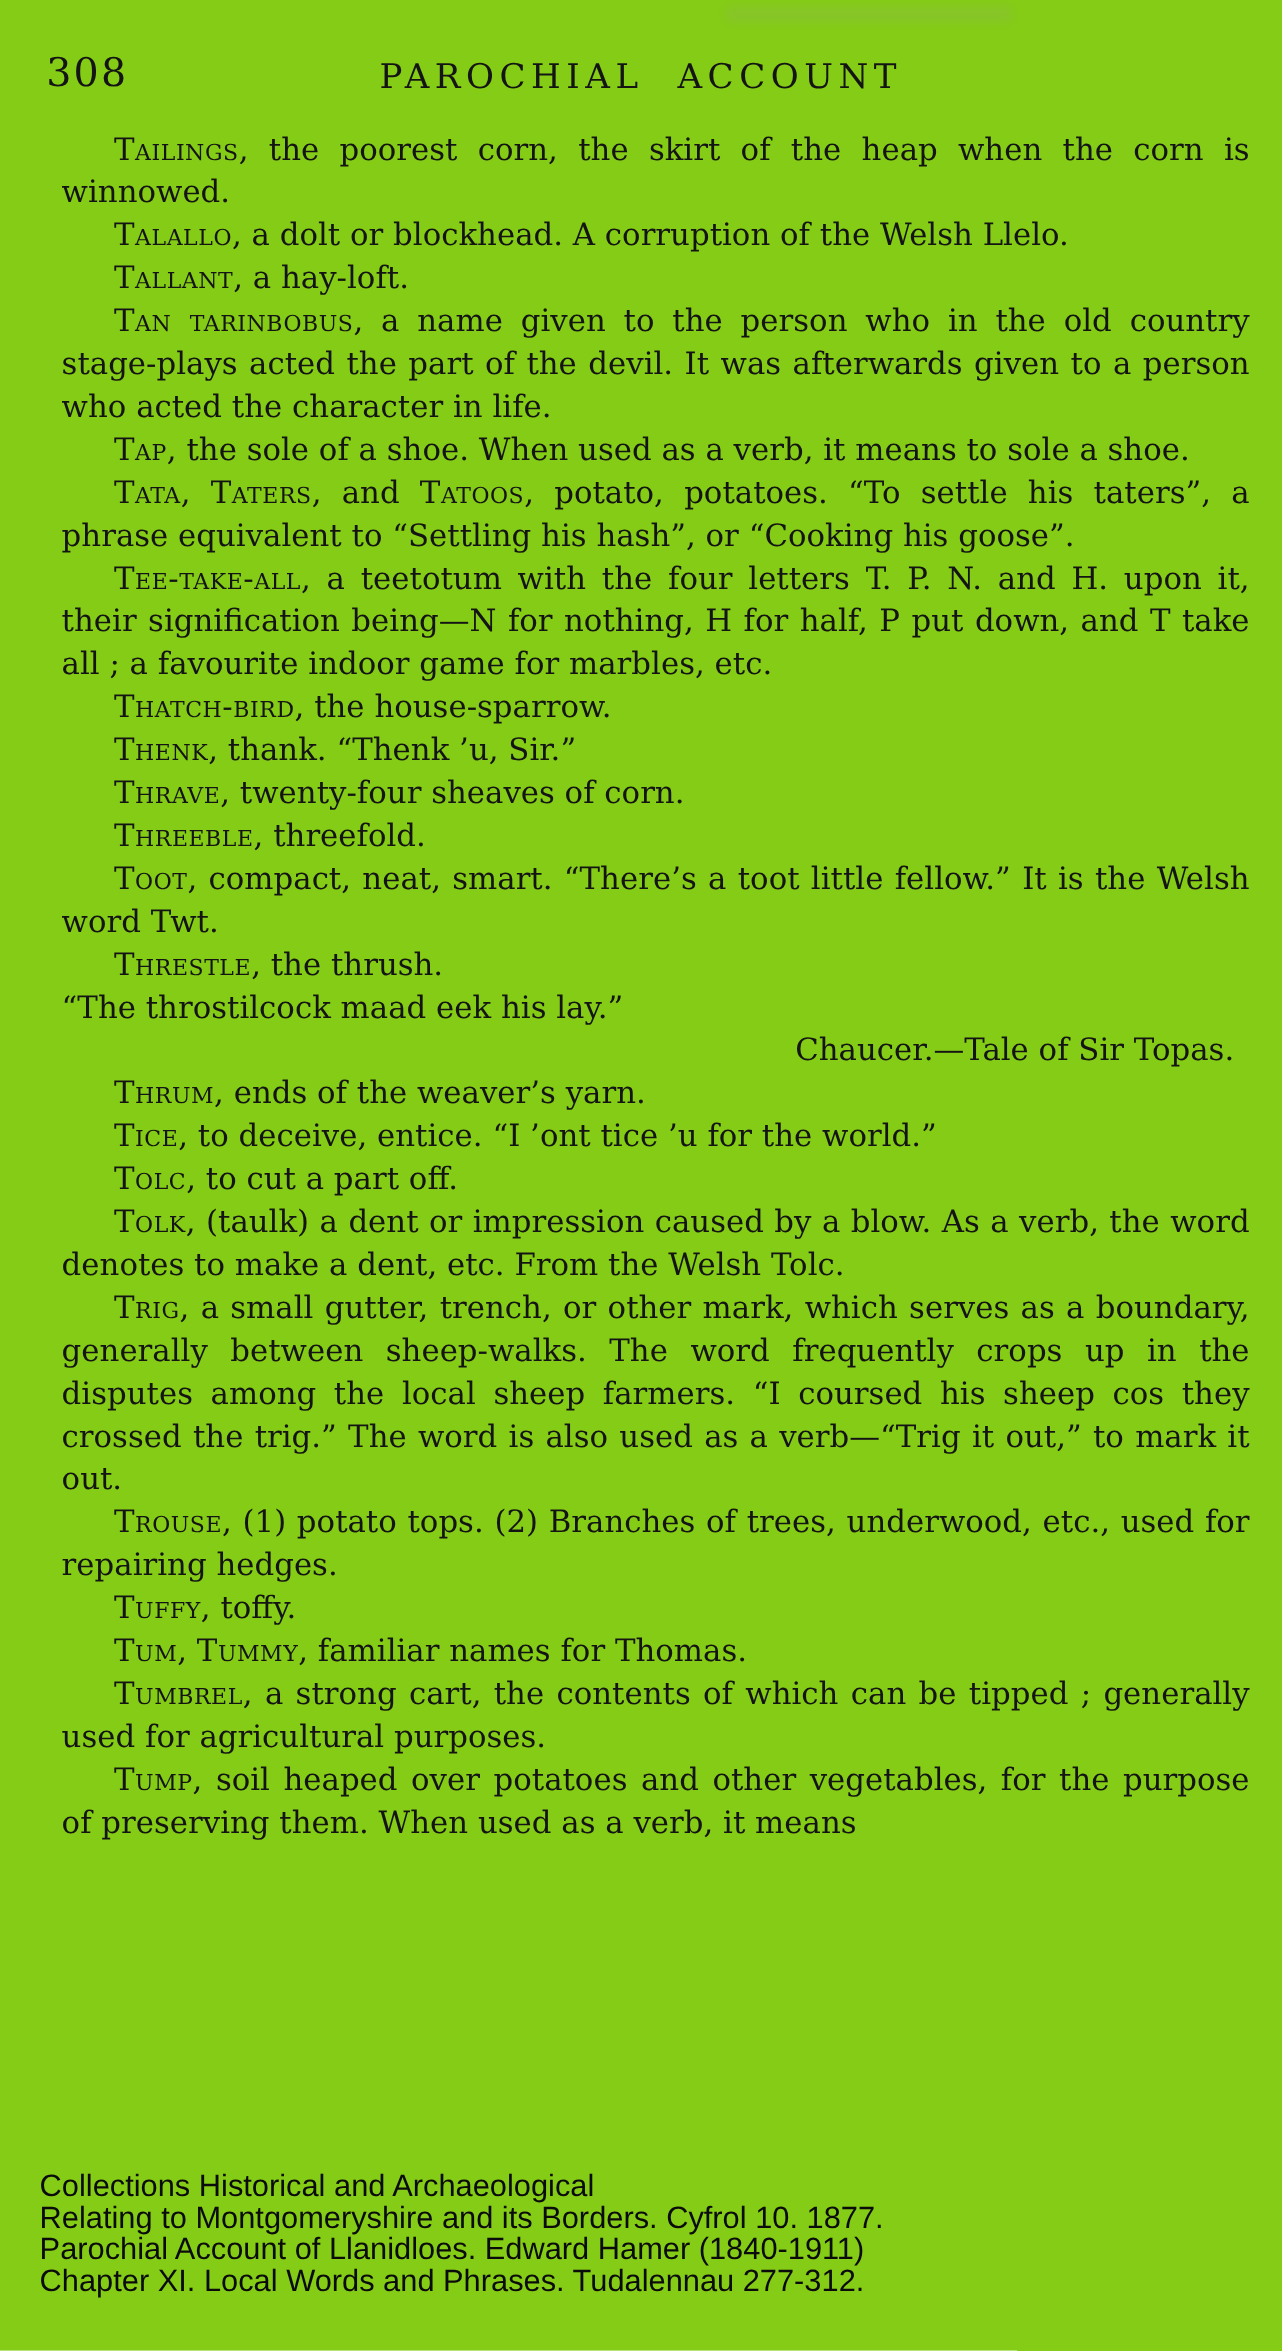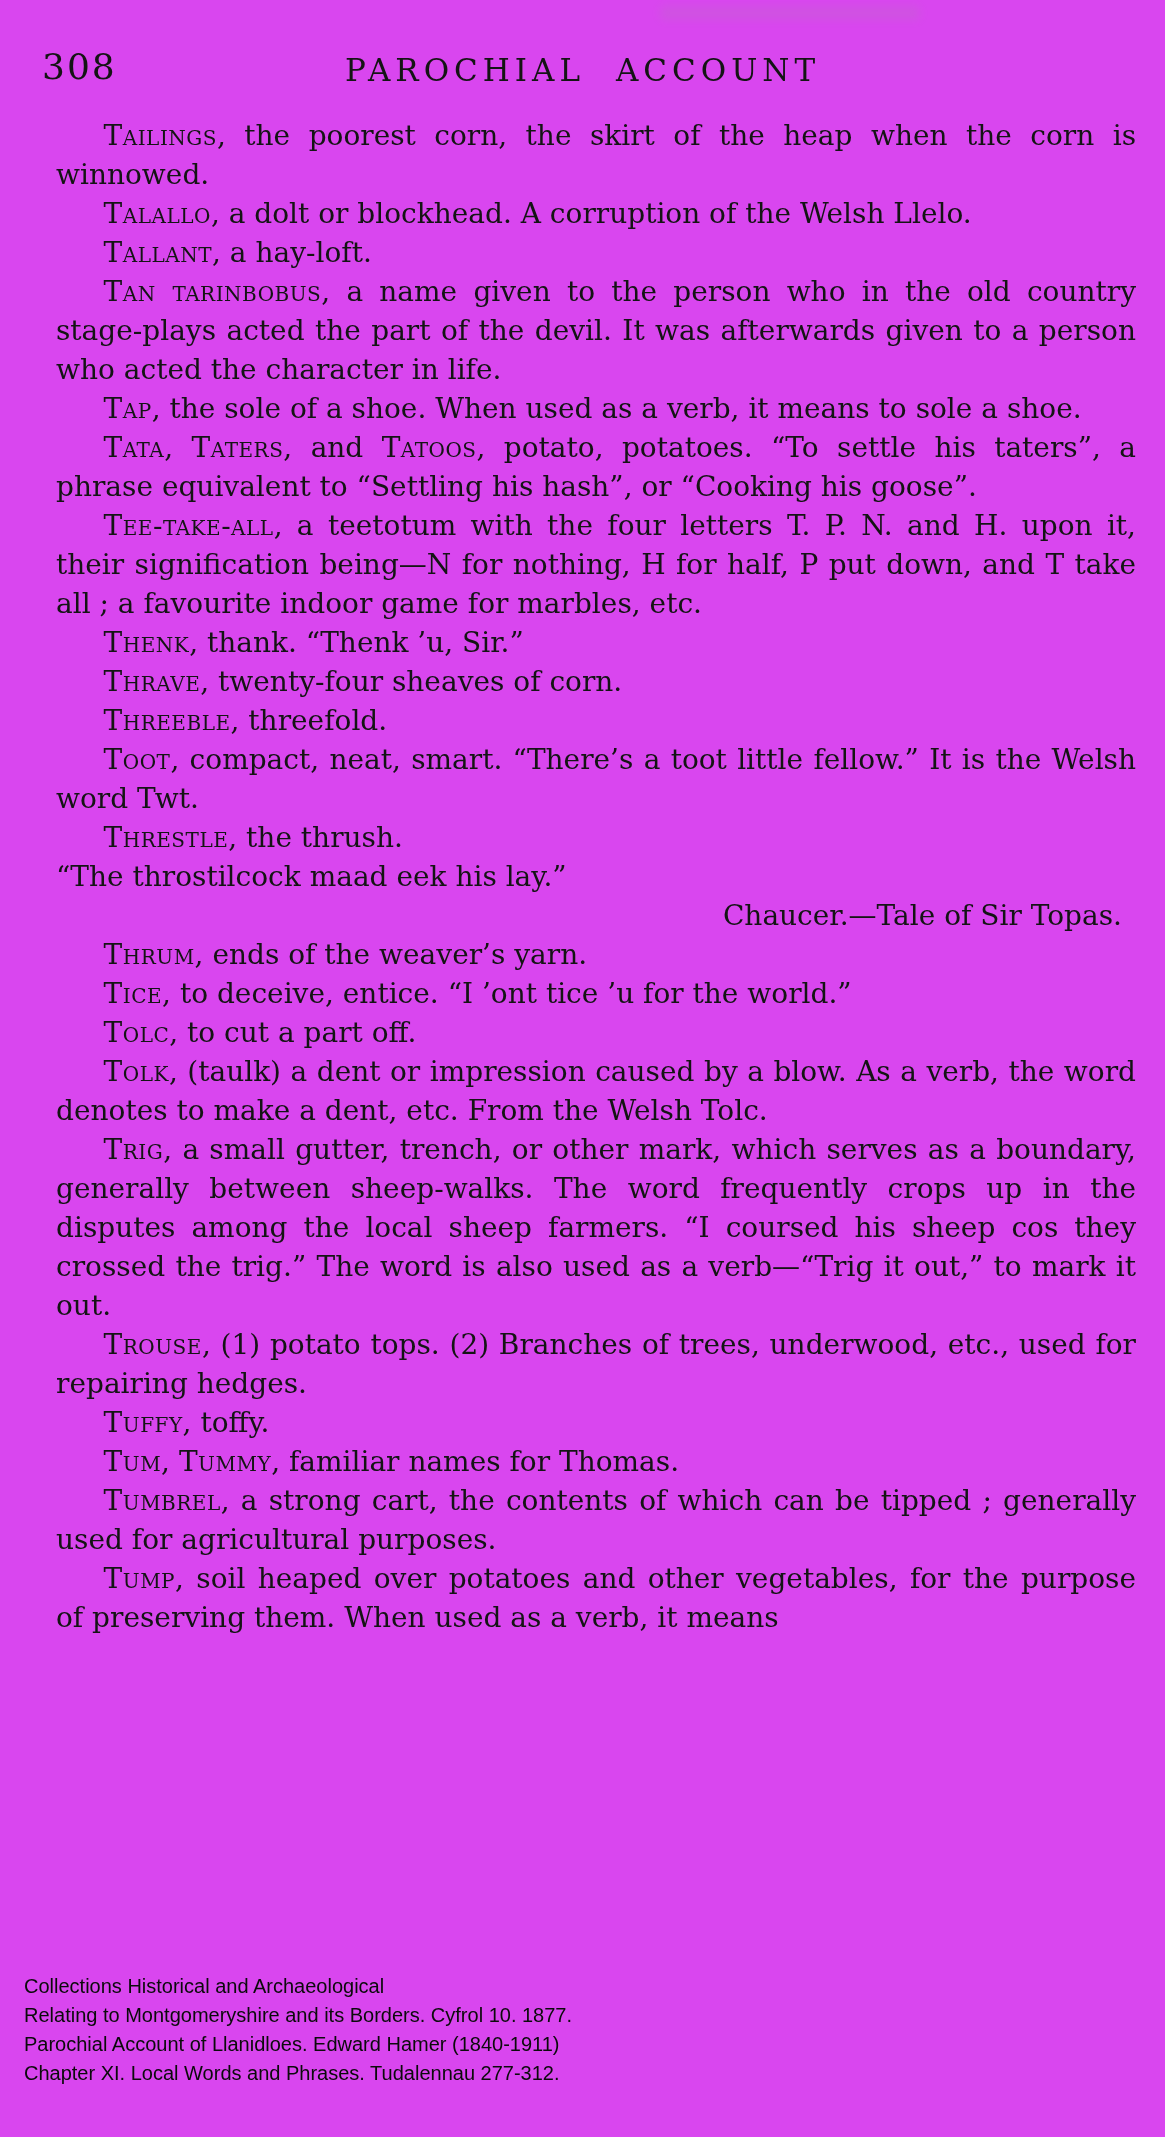--- a/index.html
+++ b/index.html
@@ -1,21 +1,21 @@
 <!DOCTYPE html>
 <html><head>
 <meta charset="utf-8">
 <style>
   * { margin: 0; padding: 0; box-sizing: border-box; }
   html, body { width: 1165px; background: #ffffff; }
   .page {
     position: relative;
     width: 1165px;
     height: 2137px;
-    background: #d946ef;
+    background: #84cc16;
     color: #141414;
     font-family: "DejaVu Serif", serif;
     overflow: hidden;
   }
   
   .smudge {
     position: absolute;
     background: #9a9a96;
     opacity: 0.14;
     filter: blur(4px);
@@ -46,24 +46,24 @@
     text-align: justify;
   }
   p.entry { text-indent: 1.7em; }
   p.quote { text-align: left; text-indent: 0; padding-right: 60px; }
   p.attribution { text-align: right; text-indent: 0; padding-right: 14px; }
   .sc { font-variant: small-caps; letter-spacing: 0.5px; }
   .i { }
 
   .footer {
     position: absolute;
-    left: 24px;
+    left: 36px;
     top: 1972px;
     font-family: "Liberation Sans", sans-serif;
-    font-size: 20px;
+    font-size: 28px;
     line-height: 29px;
     color: #0b0b0b;
   }
 </style>
 </head>
 <body>
 
 <div class="page">
 
   <div class="smudge smudge-a"></div>
@@ -75,20 +75,21 @@
 
   <div class="body-text">
 
   <p class="entry"><span class="sc">Tailings</span><span class="n">, the poorest corn, the skirt of the heap when the corn is winnowed.</span></p>
       <p class="entry"><span class="sc">Talallo</span><span class="n">, a dolt or blockhead. A corruption of the Welsh </span><span class="i">Llelo.</span></p>
       <p class="entry"><span class="sc">Tallant</span><span class="n">, a hay-loft.</span></p>
       <p class="entry"><span class="sc">Tan tarinbobus</span><span class="n">, a name given to the person who in the old country stage-plays acted the part of the devil. It was afterwards given to a person who acted the character in life.</span></p>
       <p class="entry"><span class="sc">Tap</span><span class="n">, the sole of a shoe. When used as a verb, it means to sole a shoe.</span></p>
       <p class="entry"><span class="sc">Tata</span><span class="n">, </span><span class="sc">Taters</span><span class="n">, and </span><span class="sc">Tatoos</span><span class="n">, potato, potatoes. “To settle his </span><span class="i">taters</span><span class="n">”, a phrase equivalent to “Settling his hash”, or “Cooking his goose”.</span></p>
       <p class="entry"><span class="sc">Tee-take-all</span><span class="n">, a teetotum with the four letters T. P. N. and H. upon it, their signification being—N for nothing, H for half, P put down, and T take all ; a favourite indoor game for marbles, etc.</span></p>
+      <p class="entry"><span class="sc">Thatch-bird</span><span class="n">, the house-sparrow.</span></p>
       <p class="entry"><span class="sc">Thenk</span><span class="n">, thank. “</span><span class="i">Thenk</span><span class="n"> ’u, Sir.”</span></p>
       <p class="entry"><span class="sc">Thrave</span><span class="n">, twenty-four sheaves of corn.</span></p>
       <p class="entry"><span class="sc">Threeble</span><span class="n">, threefold.</span></p>
       <p class="entry"><span class="sc">Toot</span><span class="n">, compact, neat, smart. “There’s a </span><span class="i">toot</span><span class="n"> little fellow.” It is the Welsh word </span><span class="i">Twt</span><span class="n">.</span></p>
       <p class="entry"><span class="sc">Threstle</span><span class="n">, the thrush.</span></p>
       <p class="quote"><span class="n">“The throstilcock maad eek his lay.”</span></p>
       <p class="attribution"><span class="n">Chaucer.—</span><span class="i">Tale of Sir Topas.</span></p>
       <p class="entry"><span class="sc">Thrum</span><span class="n">, ends of the weaver’s yarn.</span></p>
       <p class="entry"><span class="sc">Tice</span><span class="n">, to deceive, entice. “I ’ont </span><span class="i">tice</span><span class="n"> ’u for the world.”</span></p>
       <p class="entry"><span class="sc">Tolc</span><span class="n">, to cut a part off.</span></p>

